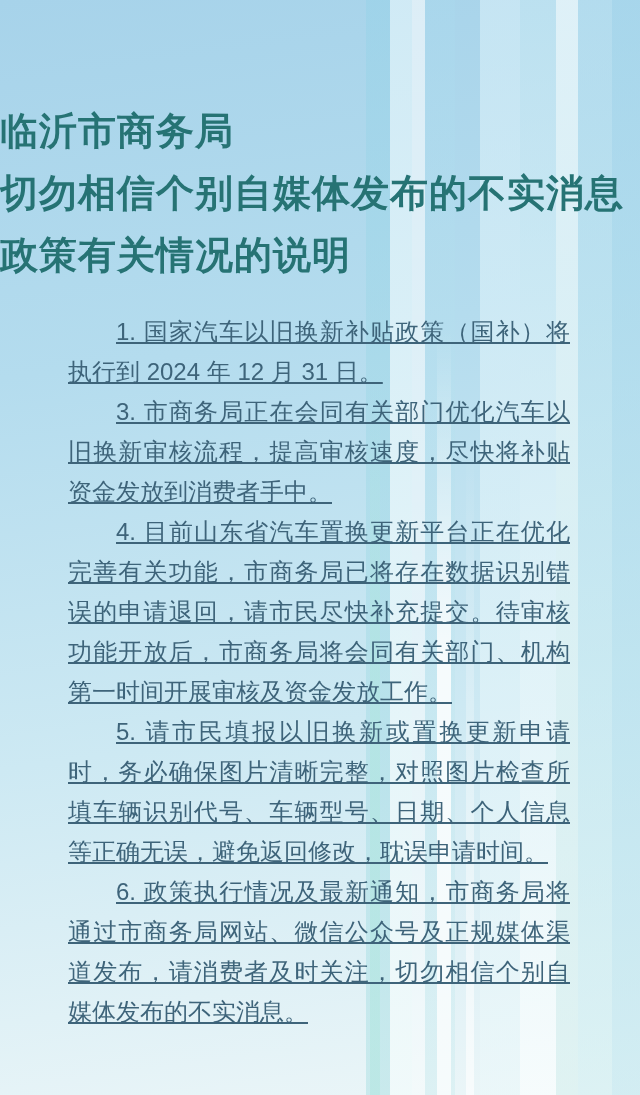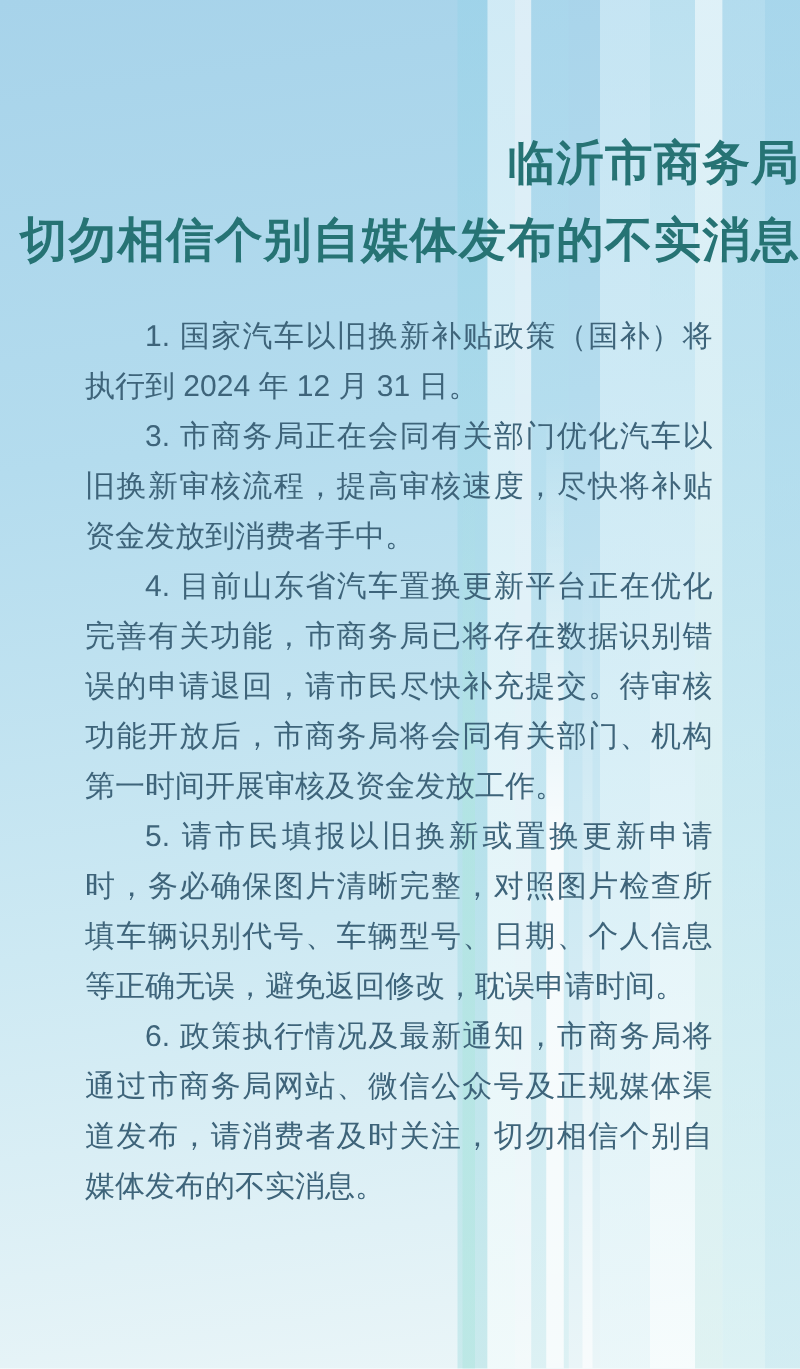--- a/index.html
+++ b/index.html
@@ -29,38 +29,38 @@
   .s8  { left: 578px; width: 34px; background: linear-gradient(180deg, rgba(190,228,242,.45), rgba(205,238,240,.50)); }
   .s9  { left: 612px; width: 28px; background: linear-gradient(180deg, rgba(165,215,236,.50), rgba(190,230,238,.55)); }
   .s10 { left: 437px; width: 14px; background: linear-gradient(180deg, rgba(255,255,255,0) 30%, rgba(255,255,255,.85) 60%, rgba(255,255,255,.75)); }
   .s11 { left: 370px; width: 10px; background: linear-gradient(180deg, rgba(175,230,222,0) 35%, rgba(175,230,222,.55) 60%, rgba(175,230,222,.50)); }
   .s12 { left: 466px; width: 8px;  background: linear-gradient(180deg, rgba(255,255,255,0) 40%, rgba(255,255,255,.65)); }
 
   .content { position: absolute; inset: 0; padding-top: 100px; box-sizing: border-box; }
 
   .title {
     margin: 0;
-    text-align: right;
+    text-align: left;
     color: var(--title-text, #267374);
     font-weight: bold;
     font-size: 38px;
     line-height: 62px;
     letter-spacing: 1px;
   }
   .title-line { display: block; }
 
   .body-text {
     margin-top: 26px;
     padding: 0 70px 0 68px;
     color: var(--body-text, #3e647a);
     font-size: 24px;
     line-height: 40px;
     text-align: justify;
   }
-  .para { margin: 0; text-indent: 2em; }
+  .para { margin: 0; text-indent: 2em; text-decoration: underline; }
 </style>
 </head>
 <body>
 
 <div class="poster">
 
   <div class="stripe s1"></div>
   <div class="stripe s2"></div>
   <div class="stripe s3"></div>
   <div class="stripe s4"></div>
@@ -71,20 +71,21 @@
   <div class="stripe s9"></div>
   <div class="stripe s10"></div>
   <div class="stripe s11"></div>
   <div class="stripe s12"></div>
 
   <div class="content">
 
     <h1 class="title">
       <span class="title-line">临沂市商务局</span>
       <span class="title-line">切勿相信个别自媒体发布的不实消息</span>
+      <span class="title-line">政策有关情况的说明</span>
     </h1>
 
     <div class="body-text">
       <p class="para">1. 国家汽车以旧换新补贴政策（国补）将执行到 2024 年 12 月 31 日。</p>
       <p class="para">3. 市商务局正在会同有关部门优化汽车以旧换新审核流程，提高审核速度，尽快将补贴资金发放到消费者手中。</p>
       <p class="para">4. 目前山东省汽车置换更新平台正在优化完善有关功能，市商务局已将存在数据识别错误的申请退回，请市民尽快补充提交。待审核功能开放后，市商务局将会同有关部门、机构第一时间开展审核及资金发放工作。</p>
       <p class="para">5. 请市民填报以旧换新或置换更新申请时，务必确保图片清晰完整，对照图片检查所填车辆识别代号、车辆型号、日期、个人信息等正确无误，避免返回修改，耽误申请时间。</p>
       <p class="para">6. 政策执行情况及最新通知，市商务局将通过市商务局网站、微信公众号及正规媒体渠道发布，请消费者及时关注，切勿相信个别自媒体发布的不实消息。</p>
     </div>
 

